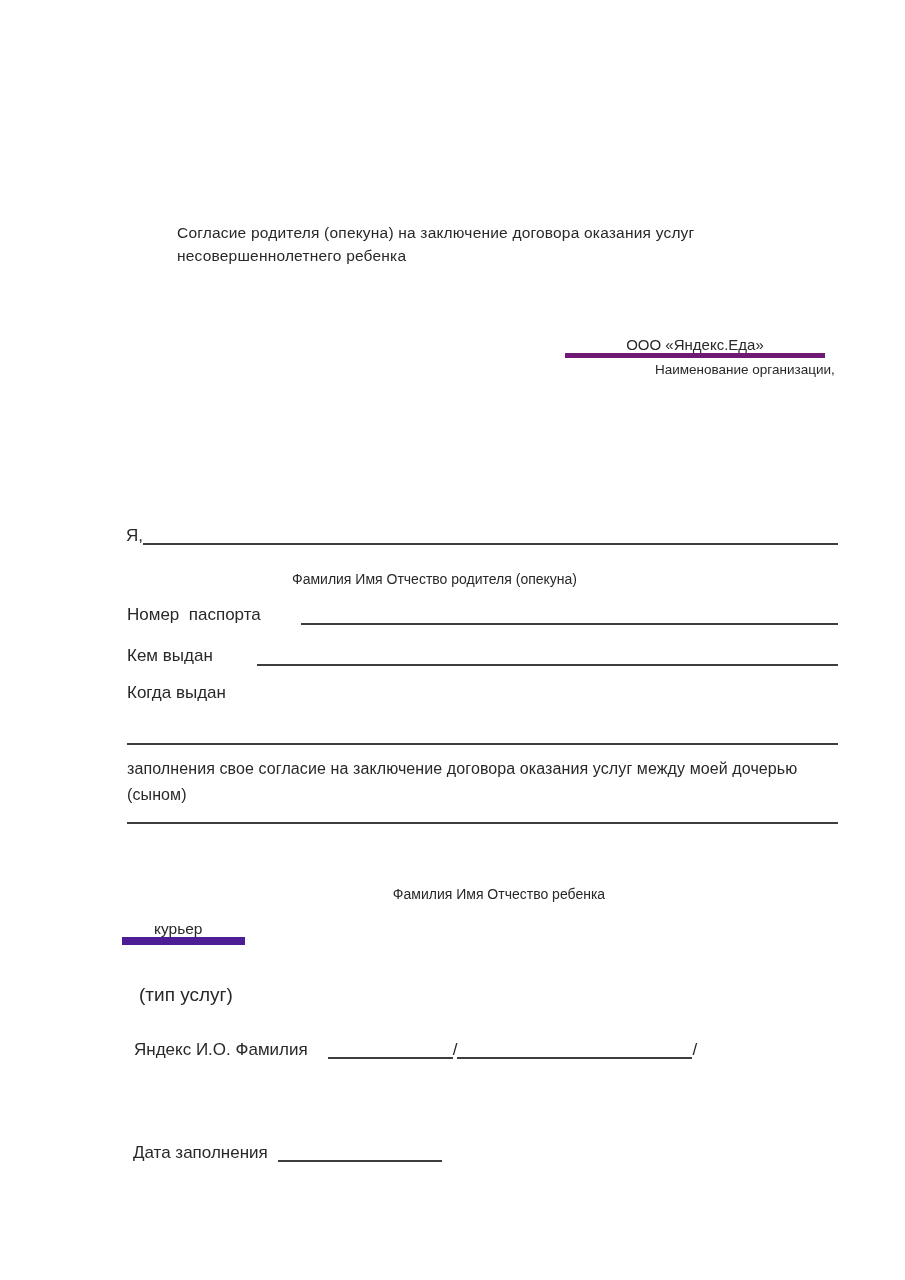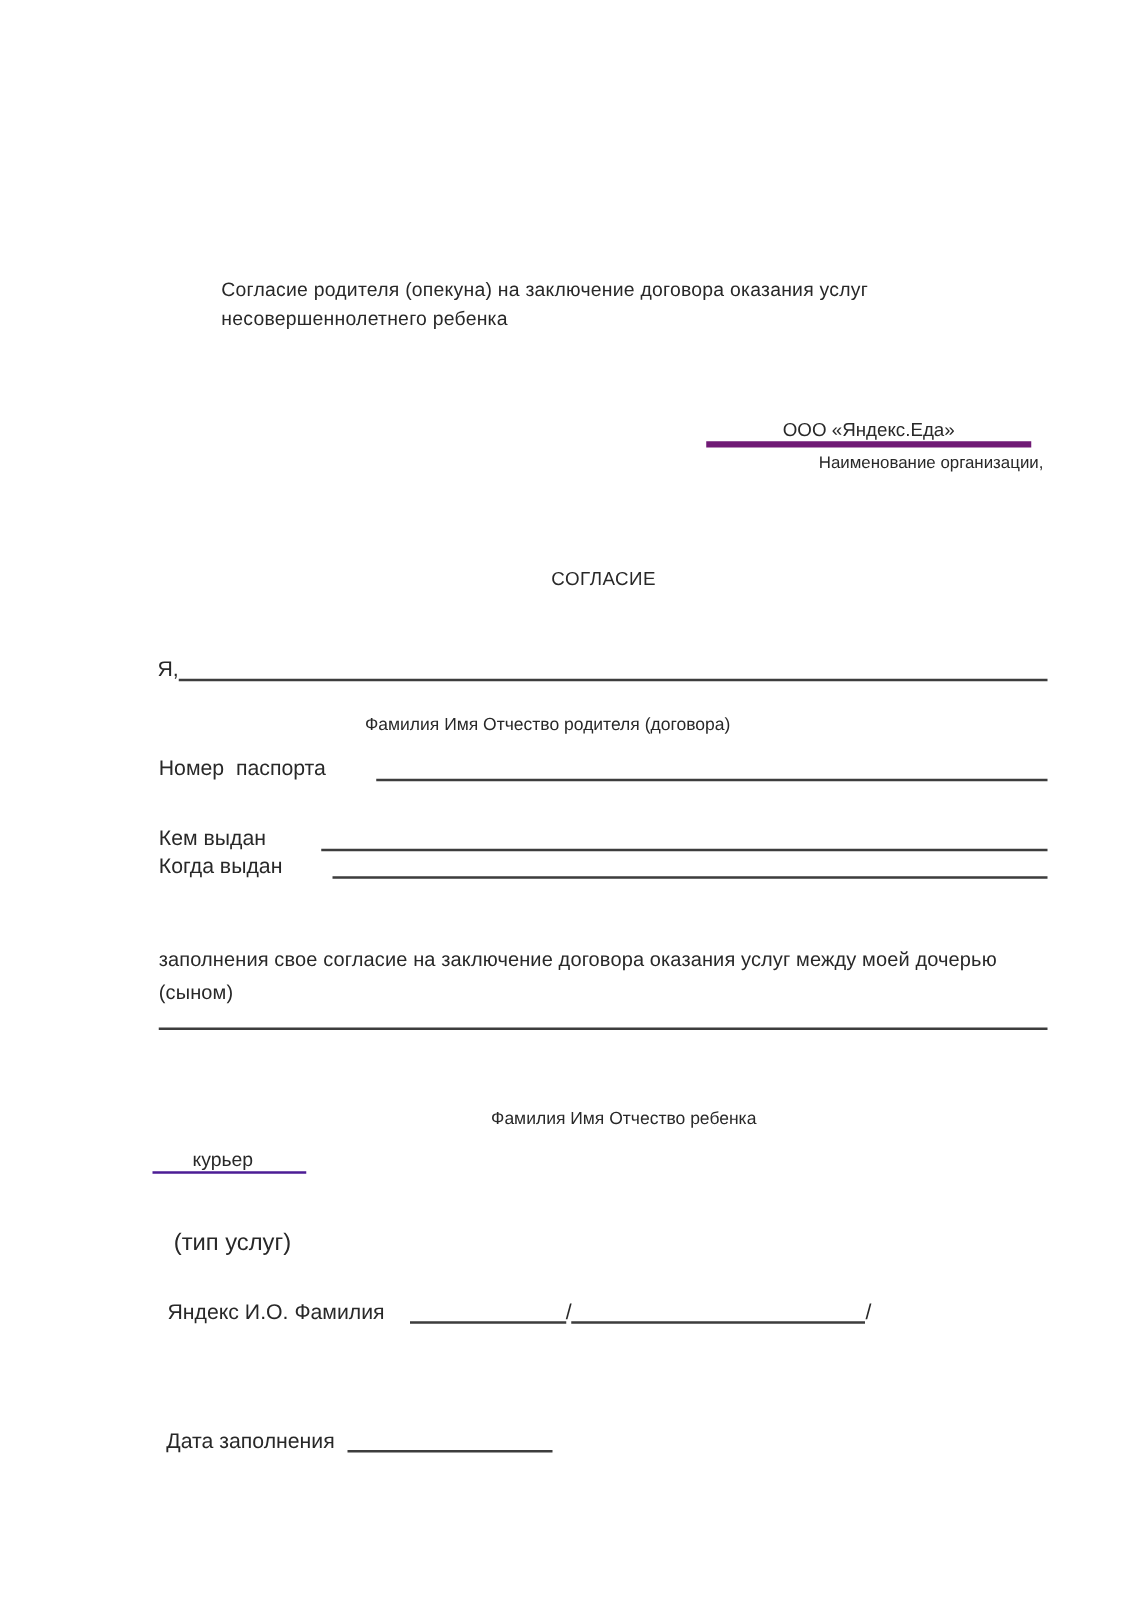--- a/index.html
+++ b/index.html
@@ -56,41 +56,41 @@
 
   .declarant-row { left: 126px; top: 527px; width: 712px; height: 18px; }
   .declarant-row .label { line-height: 18px; }
 
   .caption { font-size: 14px; }
   .declarant-caption { left: 292px; top: 571px; }
 
   .field-row { height: 20px; gap: 40px; }
   .field-row .label { line-height: 20px; }
   .passport-row    { left: 127px; top: 605px; width: 711px; }
-  .issued-by-row   { left: 127px; top: 646px; width: 711px; margin-top: 15px; }
+  .issued-by-row   { left: 127px; top: 646px; width: 711px; }
   .issued-by-row .blank { margin-left: 4px; }
-  .issued-when-row { left: 127px; top: 683px; width: 711px; }
+  .issued-when-row { left: 127px; top: 683px; width: 711px; flex-direction: column; }
 
   .statement {
     left: 127px; top: 756px; width: 714px;
     font-size: 16px; line-height: 26px;
     letter-spacing: 0.1px;
   }
   .statement-blank {
     left: 127px; top: 804px; width: 711px; height: 18px;
   }
 
   .child-caption {
     left: 144px; top: 886px; width: 710px;
     text-align: center;
   }
 
   .service-line {
     left: 122px; top: 920px; width: 123px; height: 17px;
-    border-bottom: 2px solid #4c1d95;
+    border-bottom: 8px solid #4c1d95;
     font-size: 15.5px; line-height: 17px;
   }
   .service-line .service-value { margin-left: 32px; }
   .service-caption { left: 139px; top: 960px; font-size: 19px; margin-top: 24px; }
 
   .signature-row { left: 134px; top: 1040px; height: 19px; }
   .signature-row .label { line-height: 19px; }
   .sig-blank-1 { width: 125px; margin-left: 20px; }
   .sig-blank-2 { width: 235px; }
   .slash {
@@ -106,27 +106,26 @@
 
 <div class="page">
 
   <div class="abs title">Согласие родителя (опекуна) на заключение договора оказания услуг несовершеннолетнего ребенка</div>
 
   <div class="abs org-line">
     <span class="org-name">ООО «Яндекс.Еда»</span>
   </div>
   <div class="abs org-caption">Наименование организации,</div>
 
-  <div class="abs heading">СОГЛАСИЕ</div>
 
   <div class="abs row declarant-row">
     <span class="label">Я,</span>
     <span class="blank grow"></span>
   </div>
-  <div class="abs caption declarant-caption">Фамилия Имя Отчество родителя (договора)</div>
+  <div class="abs caption declarant-caption">Фамилия Имя Отчество родителя (опекуна)</div>
 
   <div class="abs row field-row passport-row">
     <span class="label">Номер  паспорта</span>
     <span class="blank grow"></span>
   </div>
 
   <div class="abs row field-row issued-by-row">
     <span class="label">Кем выдан</span>
     <span class="blank grow"></span>
   </div>

